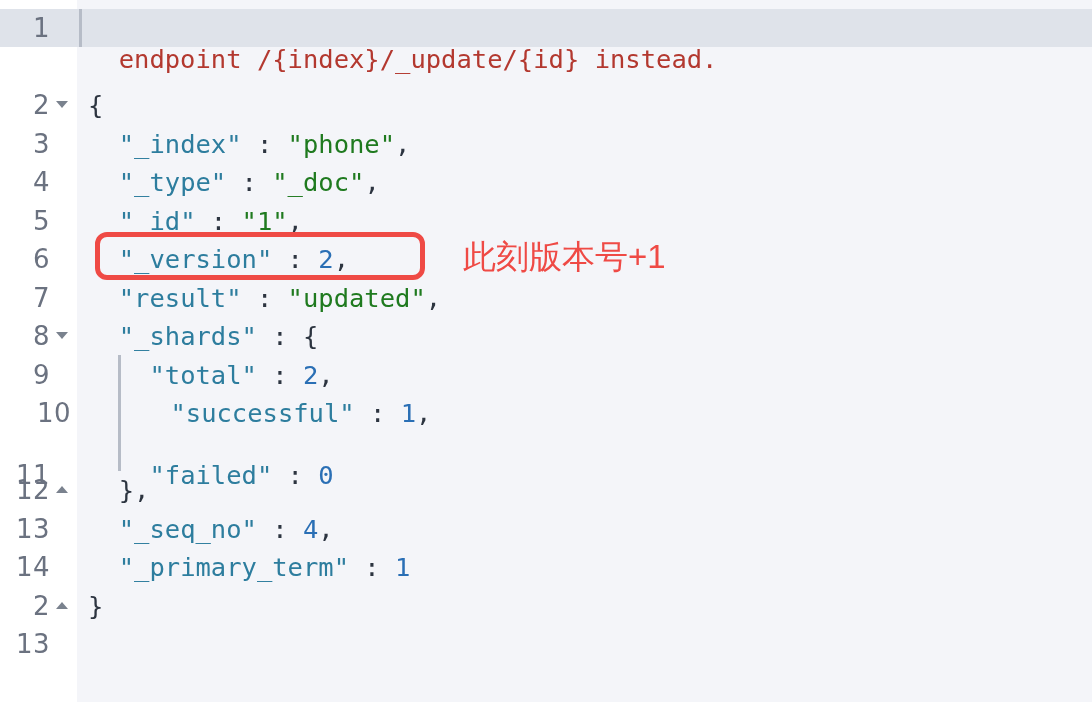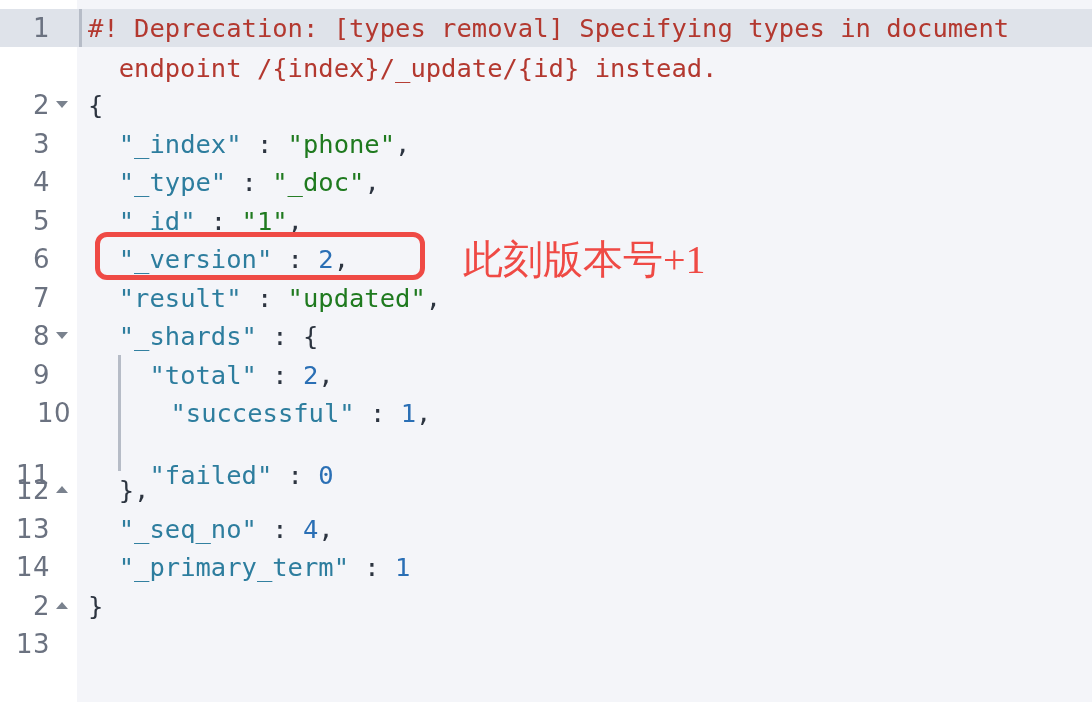--- a/index.html
+++ b/index.html
@@ -103,43 +103,42 @@
   .anno-box {
     position: absolute;
     border: 5px solid #ef4a45;
     border-radius: 12px;
     background: transparent;
     box-sizing: border-box;
   }
   .anno-text {
     position: absolute;
     color: #ef4a45;
-    font-size: 40px;
+    font-size: 33px;
     line-height: 1;
     white-space: pre;
-    font-family: Liberation Serif, serif;
+    font-family: Liberation Sans, sans-serif;
   }
 </style>
 </head>
 <body>
 
 <div id="app">
   <div class="editor">
 
     <div class="code-bg"></div>
 
     <div id="rows">
         <div class="row active" style="top: 9px;">
           <div class="line-bg"></div>
           <div class="gutter-cell">
             <div class="lineno">1</div>
           </div>
-          <div class="code"><span class="warn">#! Deprecation: [types removal] Specifying types in document</span></div>
-        </div>
-        <div class="row" style="top: 49px;">
+        </div>
+        <div class="row" style="top: 40px;">
           <div class="gutter-cell">
             <div class="lineno"></div>
           </div>
           <div class="code"><span class="warn">  endpoint /{index}/_update/{id} instead.</span></div>
         </div>
         <div class="row" style="top: 86px;">
           <div class="gutter-cell">
             <div class="lineno">2</div>
             <div class="fold down"></div>
           </div>

